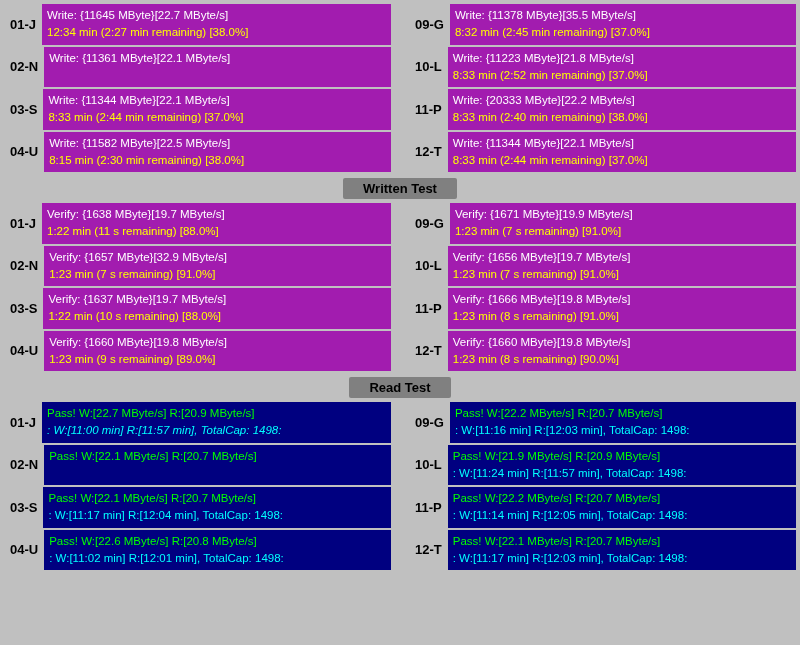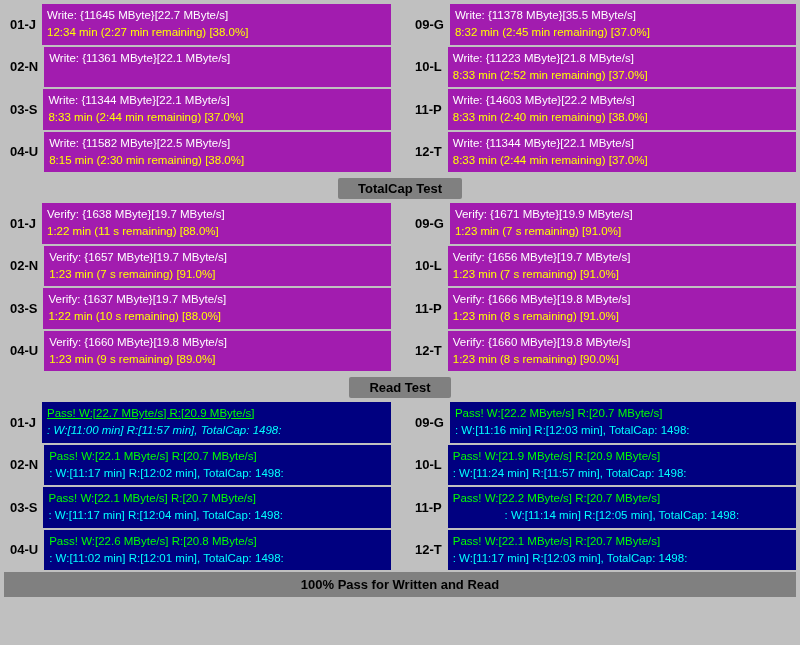--- a/index.html
+++ b/index.html
@@ -134,21 +134,21 @@
           <div class="cell-wrapper">
             <div class="id-col">03-S</div>
             <div class="data-col">
               <div class="line1">Write: {11344 MByte}[22.1 MByte/s]</div>
               <div class="line2">8:33 min (2:44 min remaining)  [37.0%]</div>
             </div>
           </div>
           <div class="cell-wrapper">
             <div class="id-col">11-P</div>
             <div class="data-col">
-              <div class="line1">Write: {14603 MByte}[22.2 MByte/s]</div>
+              <div class="line1">Write: {20333 MByte}[22.2 MByte/s]</div>
               <div class="line2">8:33 min (2:40 min remaining)  [38.0%]</div>
             </div>
           </div>
         </div>
         <div class="row-pair">
           <div class="cell-wrapper">
             <div class="id-col">04-U</div>
             <div class="data-col">
               <div class="line1">Write: {11582 MByte}[22.5 MByte/s]</div>
               <div class="line2">8:15 min (2:30 min remaining)  [38.0%]</div>
@@ -159,21 +159,21 @@
             <div class="data-col">
               <div class="line1">Write: {11344 MByte}[22.1 MByte/s]</div>
               <div class="line2">8:33 min (2:44 min remaining)  [37.0%]</div>
             </div>
           </div>
         </div>
       </div>
   </div>
 
   <div class="section-divider">
-    <span class="divider-label">TotalCap Test</span>
+    <span class="divider-label">Written Test</span>
   </div>
 
   <div class="section">
     <div id="verify-rows">
         <div class="row-pair">
           <div class="cell-wrapper">
             <div class="id-col">01-J</div>
             <div class="data-col">
               <div class="line1">Verify: {1638 MByte}[19.7 MByte/s]</div>
               <div class="line2">1:22 min (11 s remaining)   [88.0%]</div>
@@ -184,21 +184,21 @@
             <div class="data-col">
               <div class="line1">Verify: {1671 MByte}[19.9 MByte/s]</div>
               <div class="line2">1:23 min (7 s remaining)   [91.0%]</div>
             </div>
           </div>
         </div>
         <div class="row-pair">
           <div class="cell-wrapper">
             <div class="id-col">02-N</div>
             <div class="data-col">
-              <div class="line1">Verify: {1657 MByte}[19.7 MByte/s]</div>
+              <div class="line1">Verify: {1657 MByte}[32.9 MByte/s]</div>
               <div class="line2">1:23 min (7 s remaining)   [91.0%]</div>
             </div>
           </div>
           <div class="cell-wrapper">
             <div class="id-col">10-L</div>
             <div class="data-col">
               <div class="line1">Verify: {1656 MByte}[19.7 MByte/s]</div>
               <div class="line2">1:23 min (7 s remaining)   [91.0%]</div>
             </div>
           </div>
@@ -241,38 +241,37 @@
   <div class="section-divider">
     <span class="divider-label">Read Test</span>
   </div>
 
   <div class="section">
     <div id="read-rows">
         <div class="row-pair">
           <div class="cell-wrapper pass-cell">
             <div class="id-col">01-J</div>
             <div class="data-col">
-              <div class="line1" style="color: rgb(0, 255, 0); text-decoration: underline;">Pass! W:[22.7 MByte/s] R:[20.9 MByte/s]</div>
+              <div class="line1" style="color: rgb(0, 255, 0);">Pass! W:[22.7 MByte/s] R:[20.9 MByte/s]</div>
               <div class="line2" style="color: rgb(0, 255, 255); font-style: italic;">: W:[11:00 min] R:[11:57 min], TotalCap: 1498:</div>
             </div>
           </div>
           <div class="cell-wrapper pass-cell">
             <div class="id-col">09-G</div>
             <div class="data-col">
               <div class="line1" style="color: rgb(0, 255, 0);">Pass! W:[22.2 MByte/s] R:[20.7 MByte/s]</div>
               <div class="line2" style="color: rgb(0, 255, 255);">: W:[11:16 min] R:[12:03 min], TotalCap: 1498:</div>
             </div>
           </div>
         </div>
         <div class="row-pair">
           <div class="cell-wrapper pass-cell">
             <div class="id-col">02-N</div>
             <div class="data-col">
               <div class="line1" style="color: rgb(0, 255, 0);">Pass! W:[22.1 MByte/s] R:[20.7 MByte/s]</div>
-              <div class="line2" style="color: rgb(0, 255, 255);">: W:[11:17 min] R:[12:02 min], TotalCap: 1498:</div>
             </div>
           </div>
           <div class="cell-wrapper pass-cell">
             <div class="id-col">10-L</div>
             <div class="data-col">
               <div class="line1" style="color: rgb(0, 255, 0);">Pass! W:[21.9 MByte/s] R:[20.9 MByte/s]</div>
               <div class="line2" style="color: rgb(0, 255, 255);">: W:[11:24 min] R:[11:57 min], TotalCap: 1498:</div>
             </div>
           </div>
         </div>
@@ -281,21 +280,21 @@
             <div class="id-col">03-S</div>
             <div class="data-col">
               <div class="line1" style="color: rgb(0, 255, 0);">Pass! W:[22.1 MByte/s] R:[20.7 MByte/s]</div>
               <div class="line2" style="color: rgb(0, 255, 255);">: W:[11:17 min] R:[12:04 min], TotalCap: 1498:</div>
             </div>
           </div>
           <div class="cell-wrapper pass-cell">
             <div class="id-col">11-P</div>
             <div class="data-col">
               <div class="line1" style="color: rgb(0, 255, 0);">Pass! W:[22.2 MByte/s] R:[20.7 MByte/s]</div>
-              <div class="line2" style="color: rgb(0, 255, 255); text-align: center;">: W:[11:14 min] R:[12:05 min], TotalCap: 1498:</div>
+              <div class="line2" style="color: rgb(0, 255, 255);">: W:[11:14 min] R:[12:05 min], TotalCap: 1498:</div>
             </div>
           </div>
         </div>
         <div class="row-pair">
           <div class="cell-wrapper pass-cell">
             <div class="id-col">04-U</div>
             <div class="data-col">
               <div class="line1" style="color: rgb(0, 255, 0);">Pass! W:[22.6 MByte/s] R:[20.8 MByte/s]</div>
               <div class="line2" style="color: rgb(0, 255, 255);">: W:[11:02 min] R:[12:01 min], TotalCap: 1498:</div>
             </div>
@@ -304,17 +303,14 @@
             <div class="id-col">12-T</div>
             <div class="data-col">
               <div class="line1" style="color: rgb(0, 255, 0);">Pass! W:[22.1 MByte/s] R:[20.7 MByte/s]</div>
               <div class="line2" style="color: rgb(0, 255, 255);">: W:[11:17 min] R:[12:03 min], TotalCap: 1498:</div>
             </div>
           </div>
         </div>
       </div>
   </div>
 
-  <div class="footer-bar">
-    <span class="footer-text">100% Pass for Written and Read</span>
-  </div>
 
 </div>
 
 </body></html>

